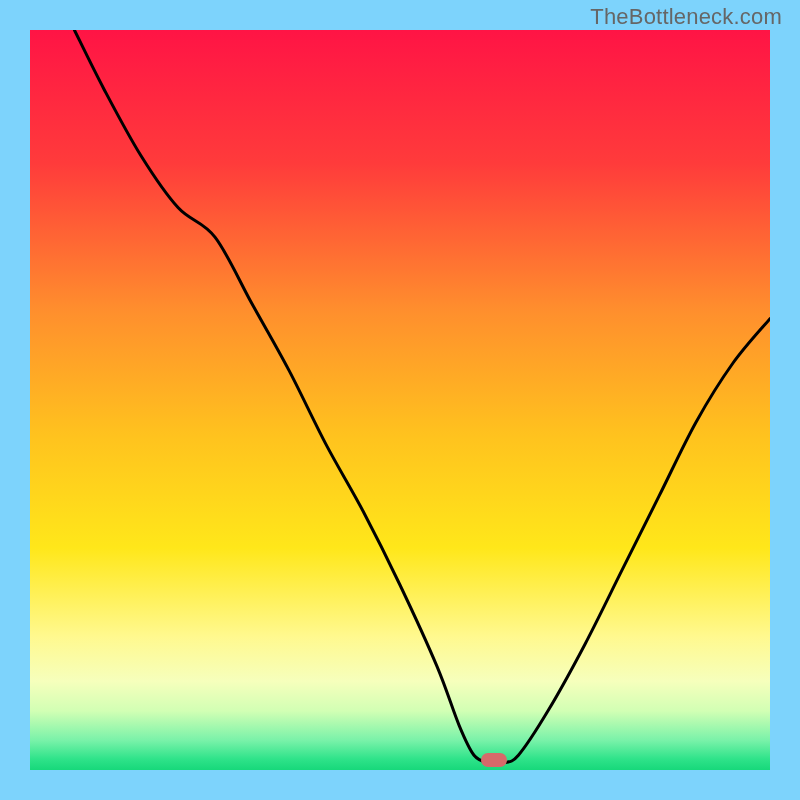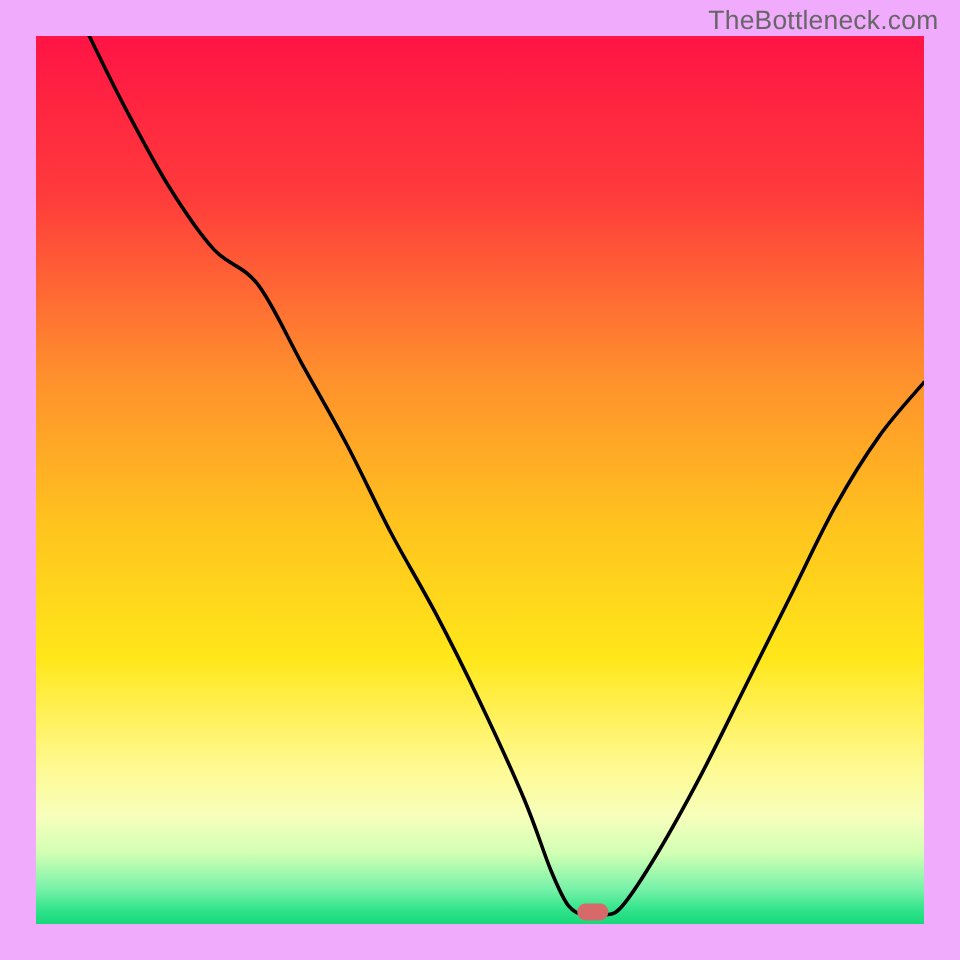--- a/index.html
+++ b/index.html
@@ -8,21 +8,21 @@
     width: 800px;
     height: 800px;
     background: #000;
     overflow: hidden;
     font-family: Arial, Helvetica, sans-serif;
   }
   .wrap {
     position: relative;
     width: 800px;
     height: 800px;
-    background: #f0abfc;
+    background: #7dd3fc;
   }
   .attribution {
     position: absolute;
     top: 4px;
     right: 18px;
     color: #666;
     font-size: 22px;
     font-weight: 500;
     letter-spacing: 0.2px;
     z-index: 10;

